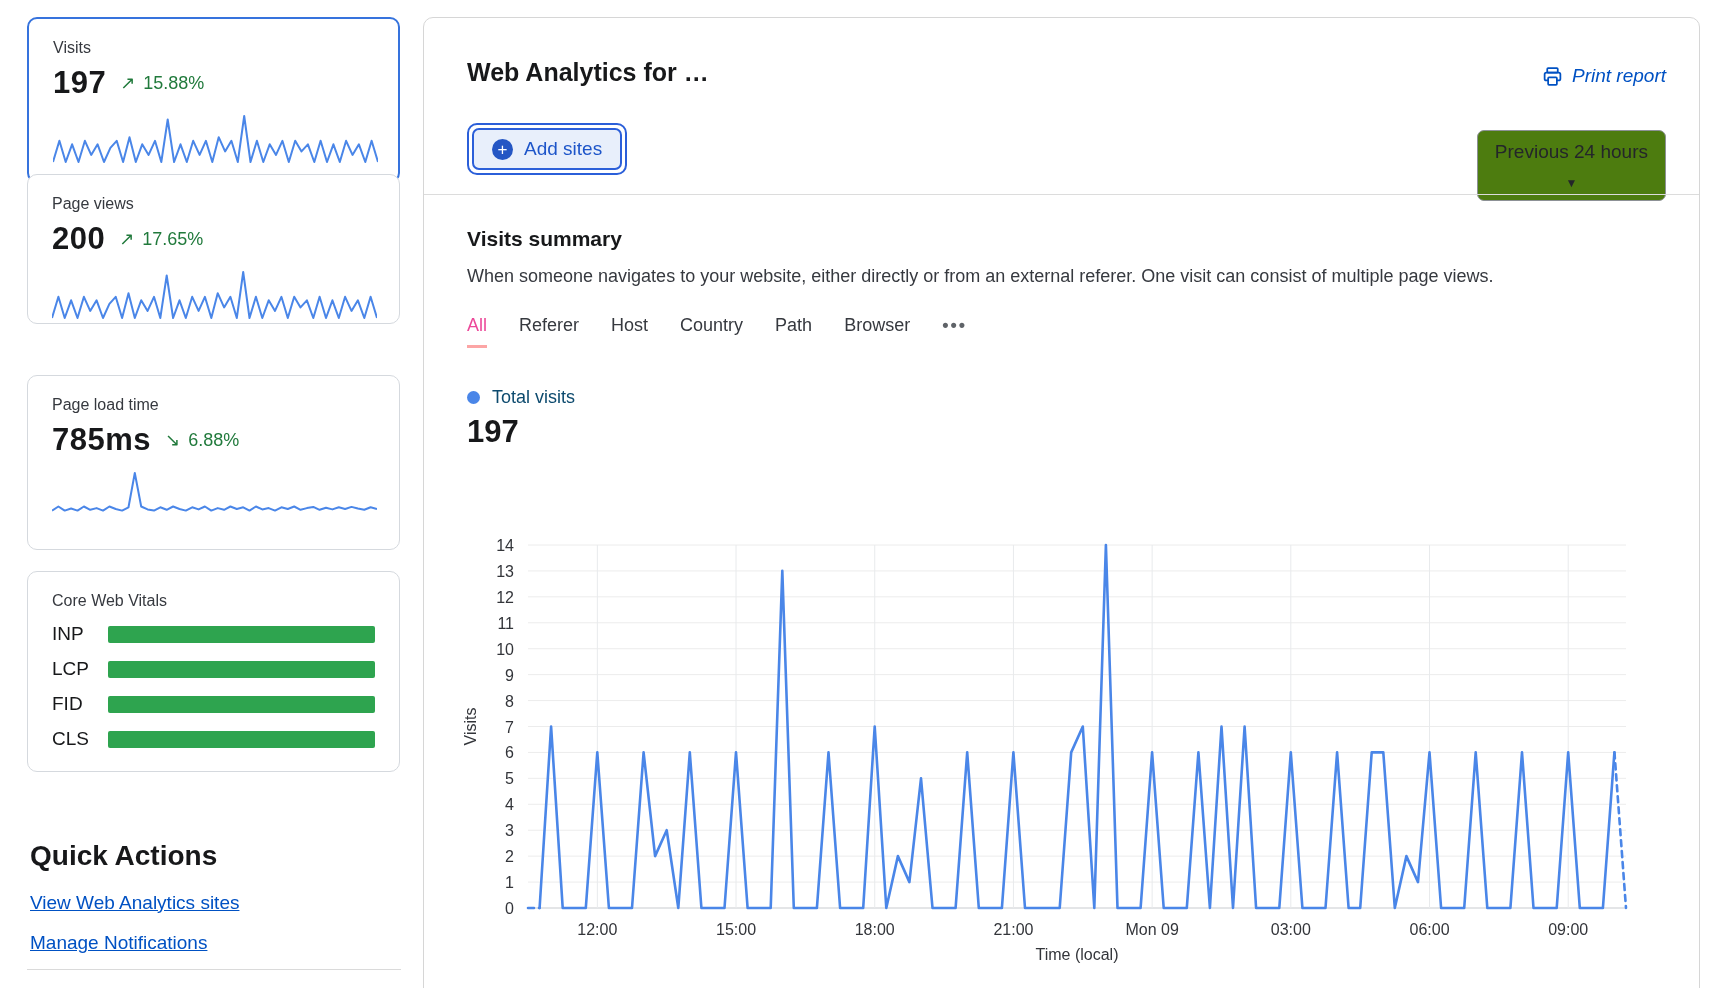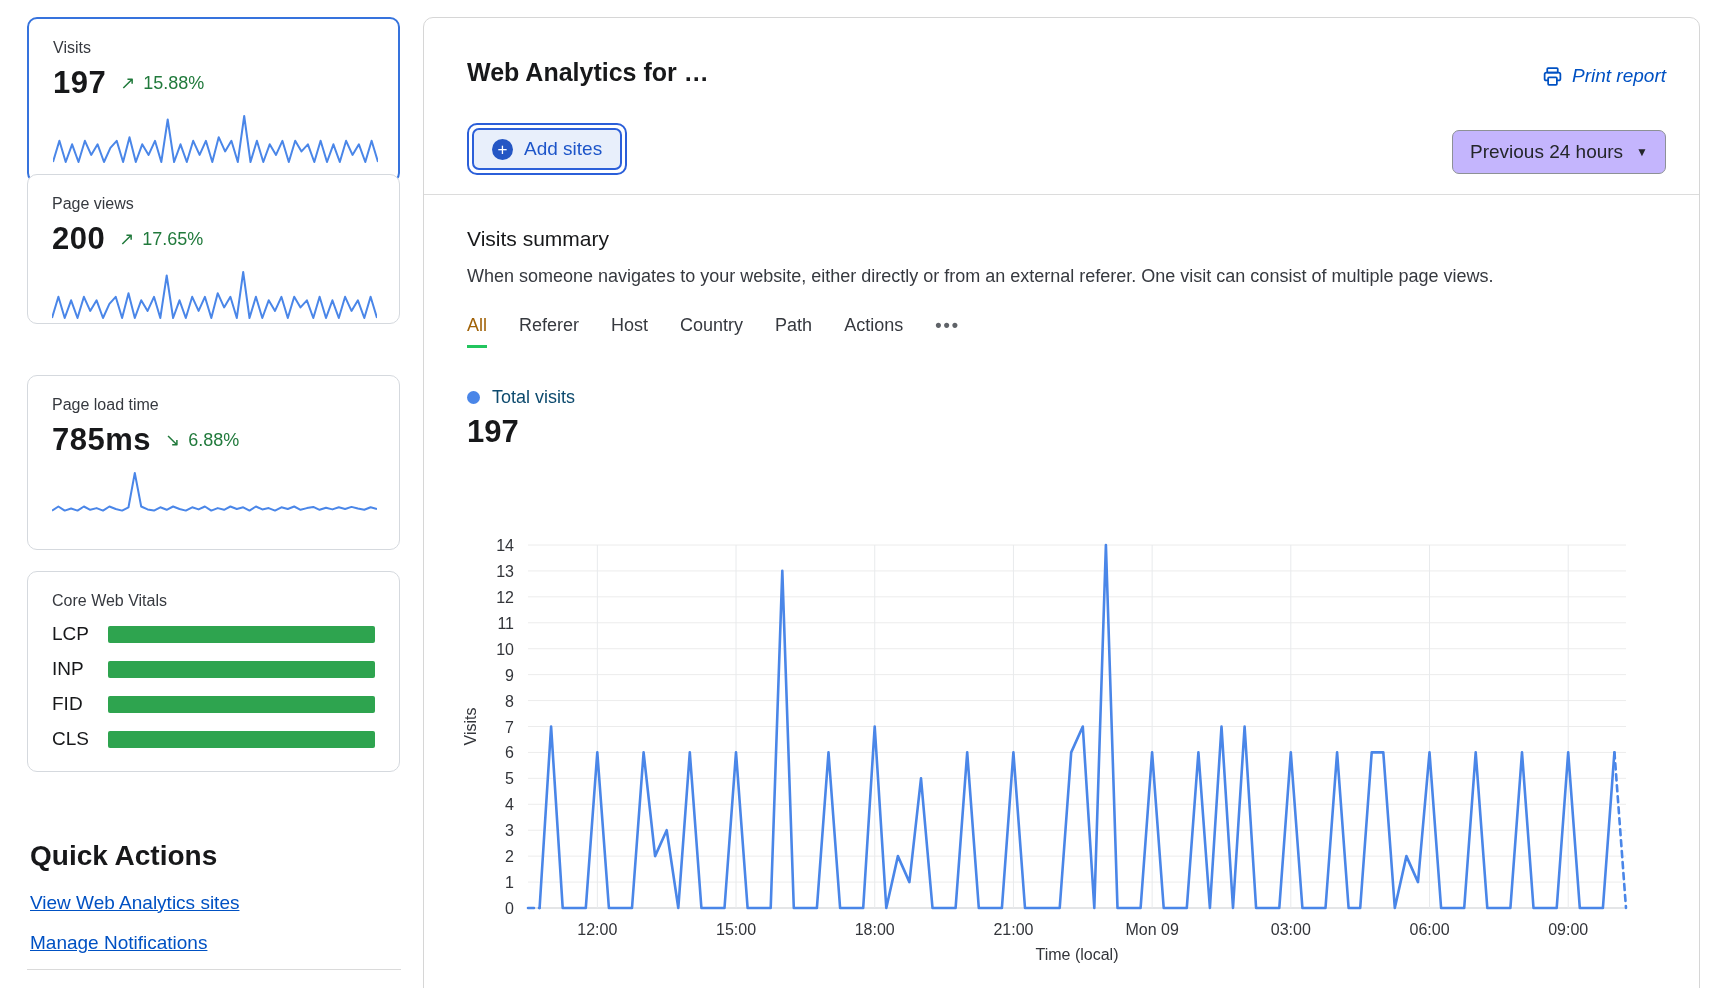--- a/index.html
+++ b/index.html
@@ -44,31 +44,31 @@
   #add-filter-ring{position:absolute;left:43px;top:105px;border:2px solid #2b5fd9;
                    border-radius:10px;padding:3px;background:#fff;cursor:pointer;}
   #add-filter-btn{display:flex;align-items:center;gap:11px;border:2px solid #2b5fd9;
                   border-radius:7px;background:#e8effb;padding:8px 18px;
                   font-size:19px;color:#1d55c9;}
   .plus-circle{width:21px;height:21px;border-radius:50%;background:#2456c4;
                color:#fff;display:flex;align-items:center;justify-content:center;
                font-size:17px;line-height:1;}
   #range-btn{position:absolute;right:33px;top:112px;display:flex;align-items:center;
              gap:13px;border:1px solid #8d9196;border-radius:7px;padding:10px 17px;
-             font-size:19px;color:#24262a;background:#c4b5fd;cursor:pointer;}
+             font-size:19px;color:#24262a;background:#4d7c0f;cursor:pointer;flex-direction:column;}
   #range-caret{font-size:12px;color:#24262a;}
   #header-divider{position:absolute;left:0;top:176px;width:100%;
                   border-top:1px solid #dcdcdc;}
   #vs-title{position:absolute;left:43px;top:209px;margin:0;font-size:21px;
-            font-weight:normal;color:#17181a;}
+            font-weight:bold;color:#17181a;}
   #vs-desc{position:absolute;left:43px;top:248px;font-size:18px;color:#36393f;}
   #tabs{position:absolute;left:43px;top:297px;display:flex;gap:32px;
         font-size:18px;color:#36393f;}
   .tab{padding-bottom:9px;cursor:pointer;}
-  .tab.active{border-bottom:3px solid #22c55e;color:#a16207;}
+  .tab.active{border-bottom:3px solid #fca5a5;color:#ec4899;}
   #tab-more{color:#5f6368;letter-spacing:2px;cursor:pointer;font-weight:bold;}
   #legend{position:absolute;left:43px;top:369px;display:flex;align-items:center;
           gap:12px;font-size:18px;color:#0c4a6e;}
   #legend-dot{width:13px;height:13px;border-radius:50%;background:#4a86e8;}
   #total-visits{position:absolute;left:43px;top:396px;font-size:31px;
                 font-weight:bold;color:#17181a;}
   #main-chart{position:absolute;left:32px;top:513px;}
 </style>
 </head>
 <body>
@@ -116,25 +116,25 @@
       </div>
       <svg class="spark" viewBox="0 0 325 52" preserveAspectRatio="none">
           <polyline points="0.0,40.6 6.4,36.5 12.7,40.6 19.1,38.5 25.5,40.6 31.9,36.5 38.2,39.8 44.6,38.1 51.0,40.6 57.4,36.5 63.7,39.0 70.1,40.6 76.5,37.3 82.8,3.0 89.2,36.5 95.6,39.4 102.0,40.6 108.3,37.3 114.7,39.8 121.1,36.5 127.5,39.0 133.8,40.6 140.2,37.3 146.6,39.4 152.9,36.5 159.3,40.6 165.7,38.1 172.1,39.8 178.4,36.5 184.8,39.0 191.2,37.3 197.5,40.6 203.9,36.5 210.3,39.4 216.7,38.1 223.0,40.6 229.4,37.3 235.8,39.0 242.2,36.5 248.5,39.8 254.9,38.1 261.3,36.9 267.6,39.8 274.0,37.7 280.4,39.4 286.8,37.3 293.1,39.0 299.5,36.9 305.9,38.5 312.3,39.8 318.6,37.3 325.0,39.0" fill="none" stroke="#4a86e8" stroke-width="2" stroke-linejoin="round"></polyline>
         </svg>
     </div>
 
     <div class="card" id="card-3">
       <div class="card-label">Core Web Vitals</div>
       <div id="cwv-rows">
           <div class="cwv-row">
+            <span class="cwv-label">INP</span>
+            <div class="cwv-bar" style="background: rgb(46, 164, 79);"></div>
+          </div>
+          <div class="cwv-row">
             <span class="cwv-label">LCP</span>
-            <div class="cwv-bar" style="background: rgb(46, 164, 79);"></div>
-          </div>
-          <div class="cwv-row">
-            <span class="cwv-label">INP</span>
             <div class="cwv-bar" style="background: rgb(46, 164, 79);"></div>
           </div>
           <div class="cwv-row">
             <span class="cwv-label">FID</span>
             <div class="cwv-bar" style="background: rgb(46, 164, 79);"></div>
           </div>
           <div class="cwv-row">
             <span class="cwv-label">CLS</span>
             <div class="cwv-bar" style="background: rgb(46, 164, 79);"></div>
           </div>
@@ -177,21 +177,21 @@
 
     <h3 id="vs-title">Visits summary</h3>
     <div id="vs-desc">When someone navigates to your website, either directly or from an external referer. One visit can consist of multiple page views.</div>
 
     <div id="tabs">
         <span class="tab active">All</span>
         <span class="tab">Referer</span>
         <span class="tab">Host</span>
         <span class="tab">Country</span>
         <span class="tab">Path</span>
-        <span class="tab">Actions</span>
+        <span class="tab">Browser</span>
         <span id="tab-more">•••</span>
       </div>
 
     <div id="legend">
       <span id="legend-dot"></span>
       <span>Total visits</span>
     </div>
     <div id="total-visits">197</div>
 
     <svg id="main-chart" width="1220" height="445">

